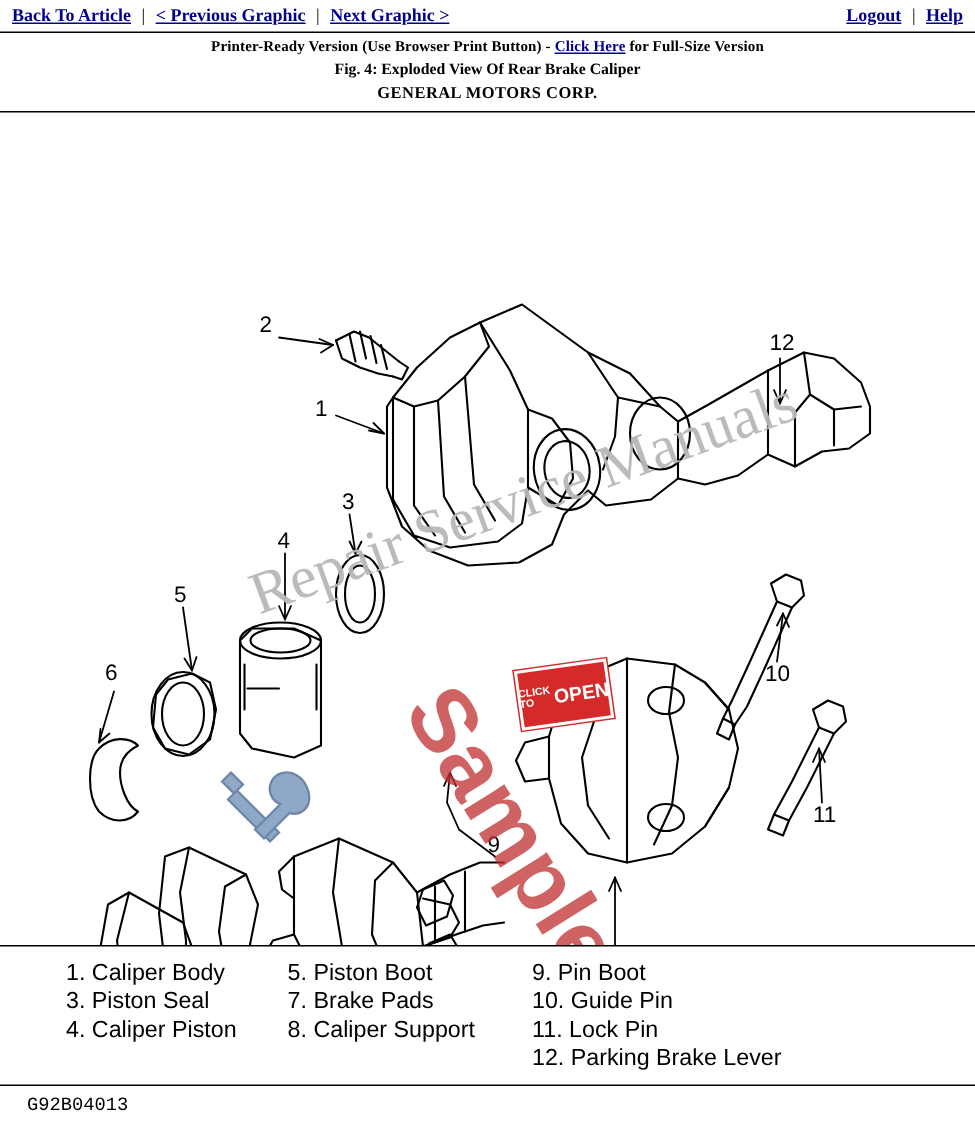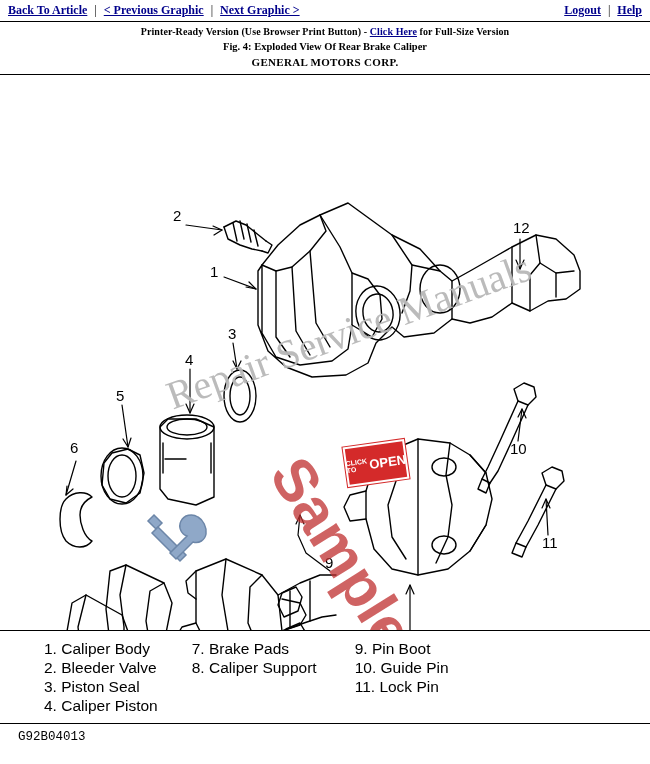--- a/index.html
+++ b/index.html
@@ -355,28 +355,29 @@
 
   <div class="wm-open">
     <span class="tiny">CLICK TO</span>
     <span>OPEN</span>
   </div>
 </div>
 
 <div class="legend">
   <div class="legend-col">
     <div class="legend-item">1. Caliper Body</div>
-    <div class="legend-item">2. Bleeder Valve</div>
     <div class="legend-item">3. Piston Seal</div>
     <div class="legend-item">4. Caliper Piston</div>
   </div>
   <div class="legend-col">
+    <div class="legend-item">5. Piston Boot</div>
     <div class="legend-item">7. Brake Pads</div>
     <div class="legend-item">8. Caliper Support</div>
   </div>
   <div class="legend-col">
     <div class="legend-item">9. Pin Boot</div>
     <div class="legend-item">10. Guide Pin</div>
     <div class="legend-item">11. Lock Pin</div>
+    <div class="legend-item">12. Parking Brake Lever</div>
   </div>
 </div>
 
 <div class="footer">G92B04013</div>
 
 </body></html>

